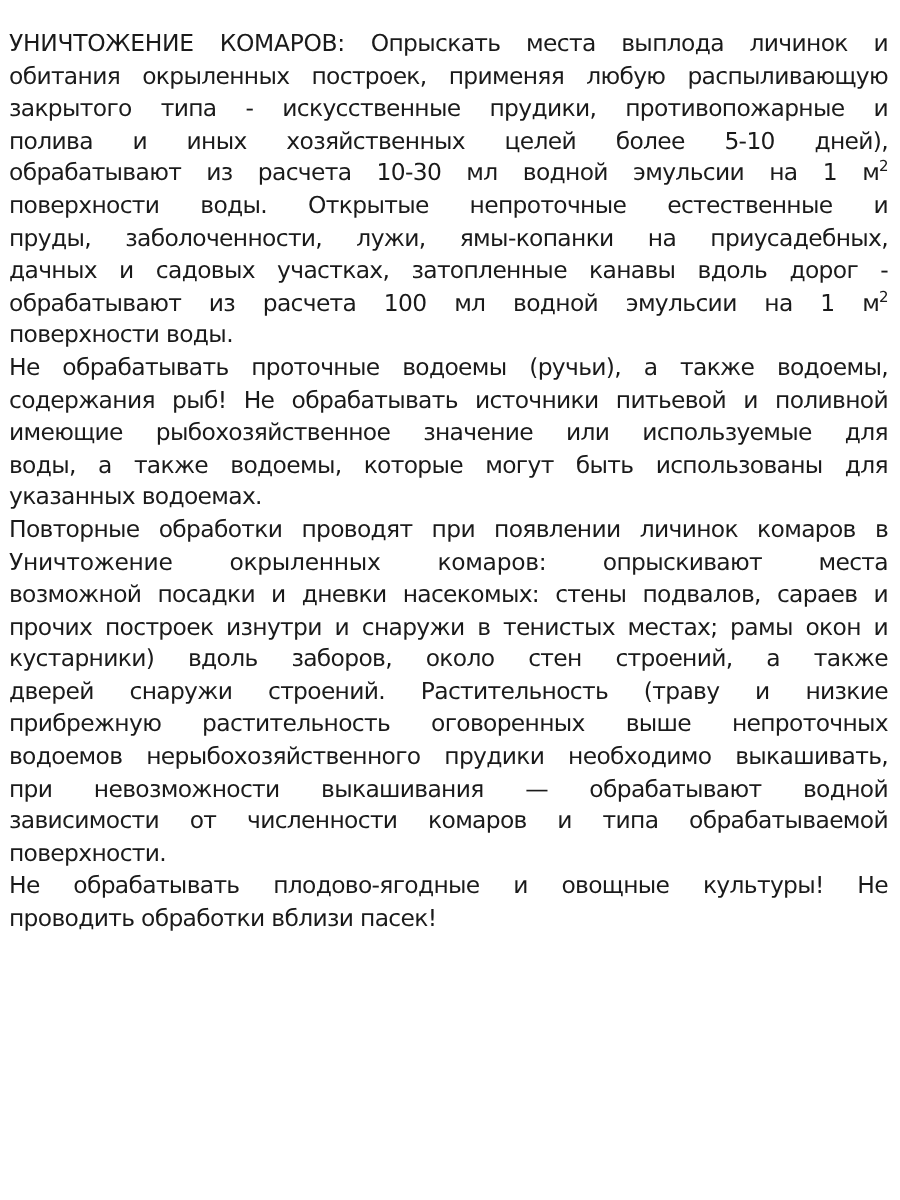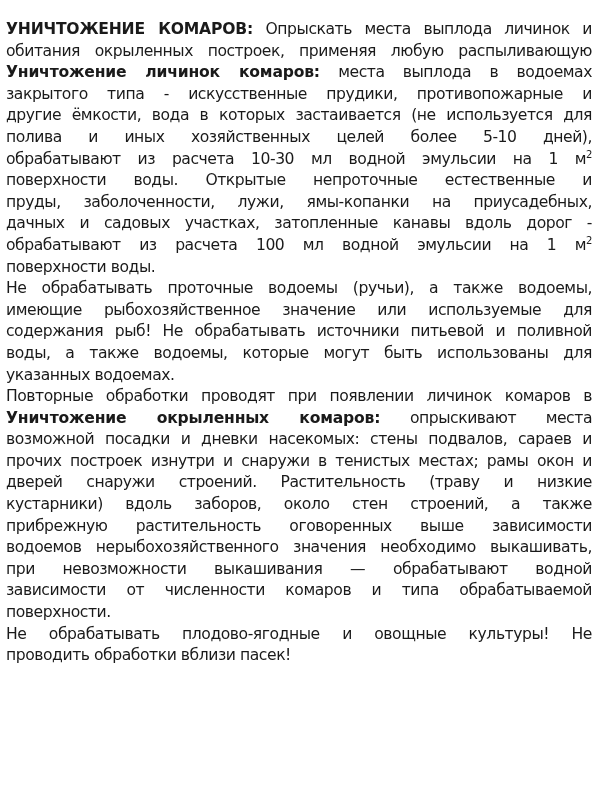--- a/index.html
+++ b/index.html
@@ -29,72 +29,70 @@
     white-space: nowrap;
     height: 21.6px;
   }
   .line.justify {
     text-align: justify;
     text-align-last: justify;
     white-space: normal;
     overflow: hidden;
   }
   .b {
-    font-weight: bold;
+    font-weight: normal;
     letter-spacing: -0.2px;
   }
   sup {
     font-size: 10px;
     line-height: 0;
     vertical-align: 6px;
   }
 </style>
 </head>
 <body>
 
 <div class="doc">
 
   <div>
     <span class="line justify"><span class="b">УНИЧТОЖЕНИЕ КОМАРОВ:</span><span> Опрыскать места выплода личинок и</span></span>
     <span class="line justify">обитания окрыленных построек, применяя любую распыливающую</span>
   </div>
 
   <div>
-    <span class="line justify"><span class="b">Уничтожение личинок комаров:</span><span> места выплода в водоемах</span></span>
     <span class="line justify">закрытого типа - искусственные прудики, противопожарные и</span>
-    <span class="line justify">другие ёмкости, вода в которых застаивается (не используется для</span>
     <span class="line justify">полива и иных хозяйственных целей более 5-10 дней),</span>
     <span class="line justify"><span>обрабатывают из расчета 10-30 мл водной эмульсии на 1 м</span><sup>2</sup></span>
     <span class="line justify">поверхности воды. Открытые непроточные естественные и</span>
     <span class="line justify">пруды, заболоченности, лужи, ямы-копанки на приусадебных,</span>
     <span class="line justify">дачных и садовых участках, затопленные канавы вдоль дорог -</span>
     <span class="line justify"><span>обрабатывают из расчета 100 мл водной эмульсии на 1 м</span><sup>2</sup></span>
     <span class="line">поверхности воды.</span>
   </div>
 
   <div>
     <span class="line justify">Не обрабатывать проточные водоемы (ручьи), а также водоемы,</span>
+    <span class="line justify">содержания рыб! Не обрабатывать источники питьевой и поливной</span>
     <span class="line justify">имеющие рыбохозяйственное значение или используемые для</span>
-    <span class="line justify">содержания рыб! Не обрабатывать источники питьевой и поливной</span>
     <span class="line justify">воды, а также водоемы, которые могут быть использованы для</span>
   </div>
 
   <div>
     <span class="line">указанных водоемах.</span>
     <span class="line justify">Повторные обработки проводят при появлении личинок комаров в</span>
   </div>
 
   <div>
     <span class="line justify"><span class="b">Уничтожение окрыленных комаров:</span><span> опрыскивают места</span></span>
     <span class="line justify">возможной посадки и дневки насекомых: стены подвалов, сараев и</span>
     <span class="line justify">прочих построек изнутри и снаружи в тенистых местах; рамы окон и</span>
+    <span class="line justify">кустарники) вдоль заборов, около стен строений, а также</span>
     <span class="line justify">дверей снаружи строений. Растительность (траву и низкие</span>
-    <span class="line justify">кустарники) вдоль заборов, около стен строений, а также</span>
-    <span class="line justify">прибрежную растительность оговоренных выше зависимости</span>
-    <span class="line justify">водоемов нерыбохозяйственного значения необходимо выкашивать,</span>
+    <span class="line justify">прибрежную растительность оговоренных выше непроточных</span>
+    <span class="line justify">водоемов нерыбохозяйственного прудики необходимо выкашивать,</span>
     <span class="line justify">при невозможности выкашивания — обрабатывают водной</span>
     <span class="line justify">зависимости от численности комаров и типа обрабатываемой</span>
     <span class="line">поверхности.</span>
   </div>
 
   <div>
     <span class="line justify">Не обрабатывать плодово-ягодные и овощные культуры! Не</span>
     <span class="line">проводить обработки вблизи пасек!</span>
   </div>
 

